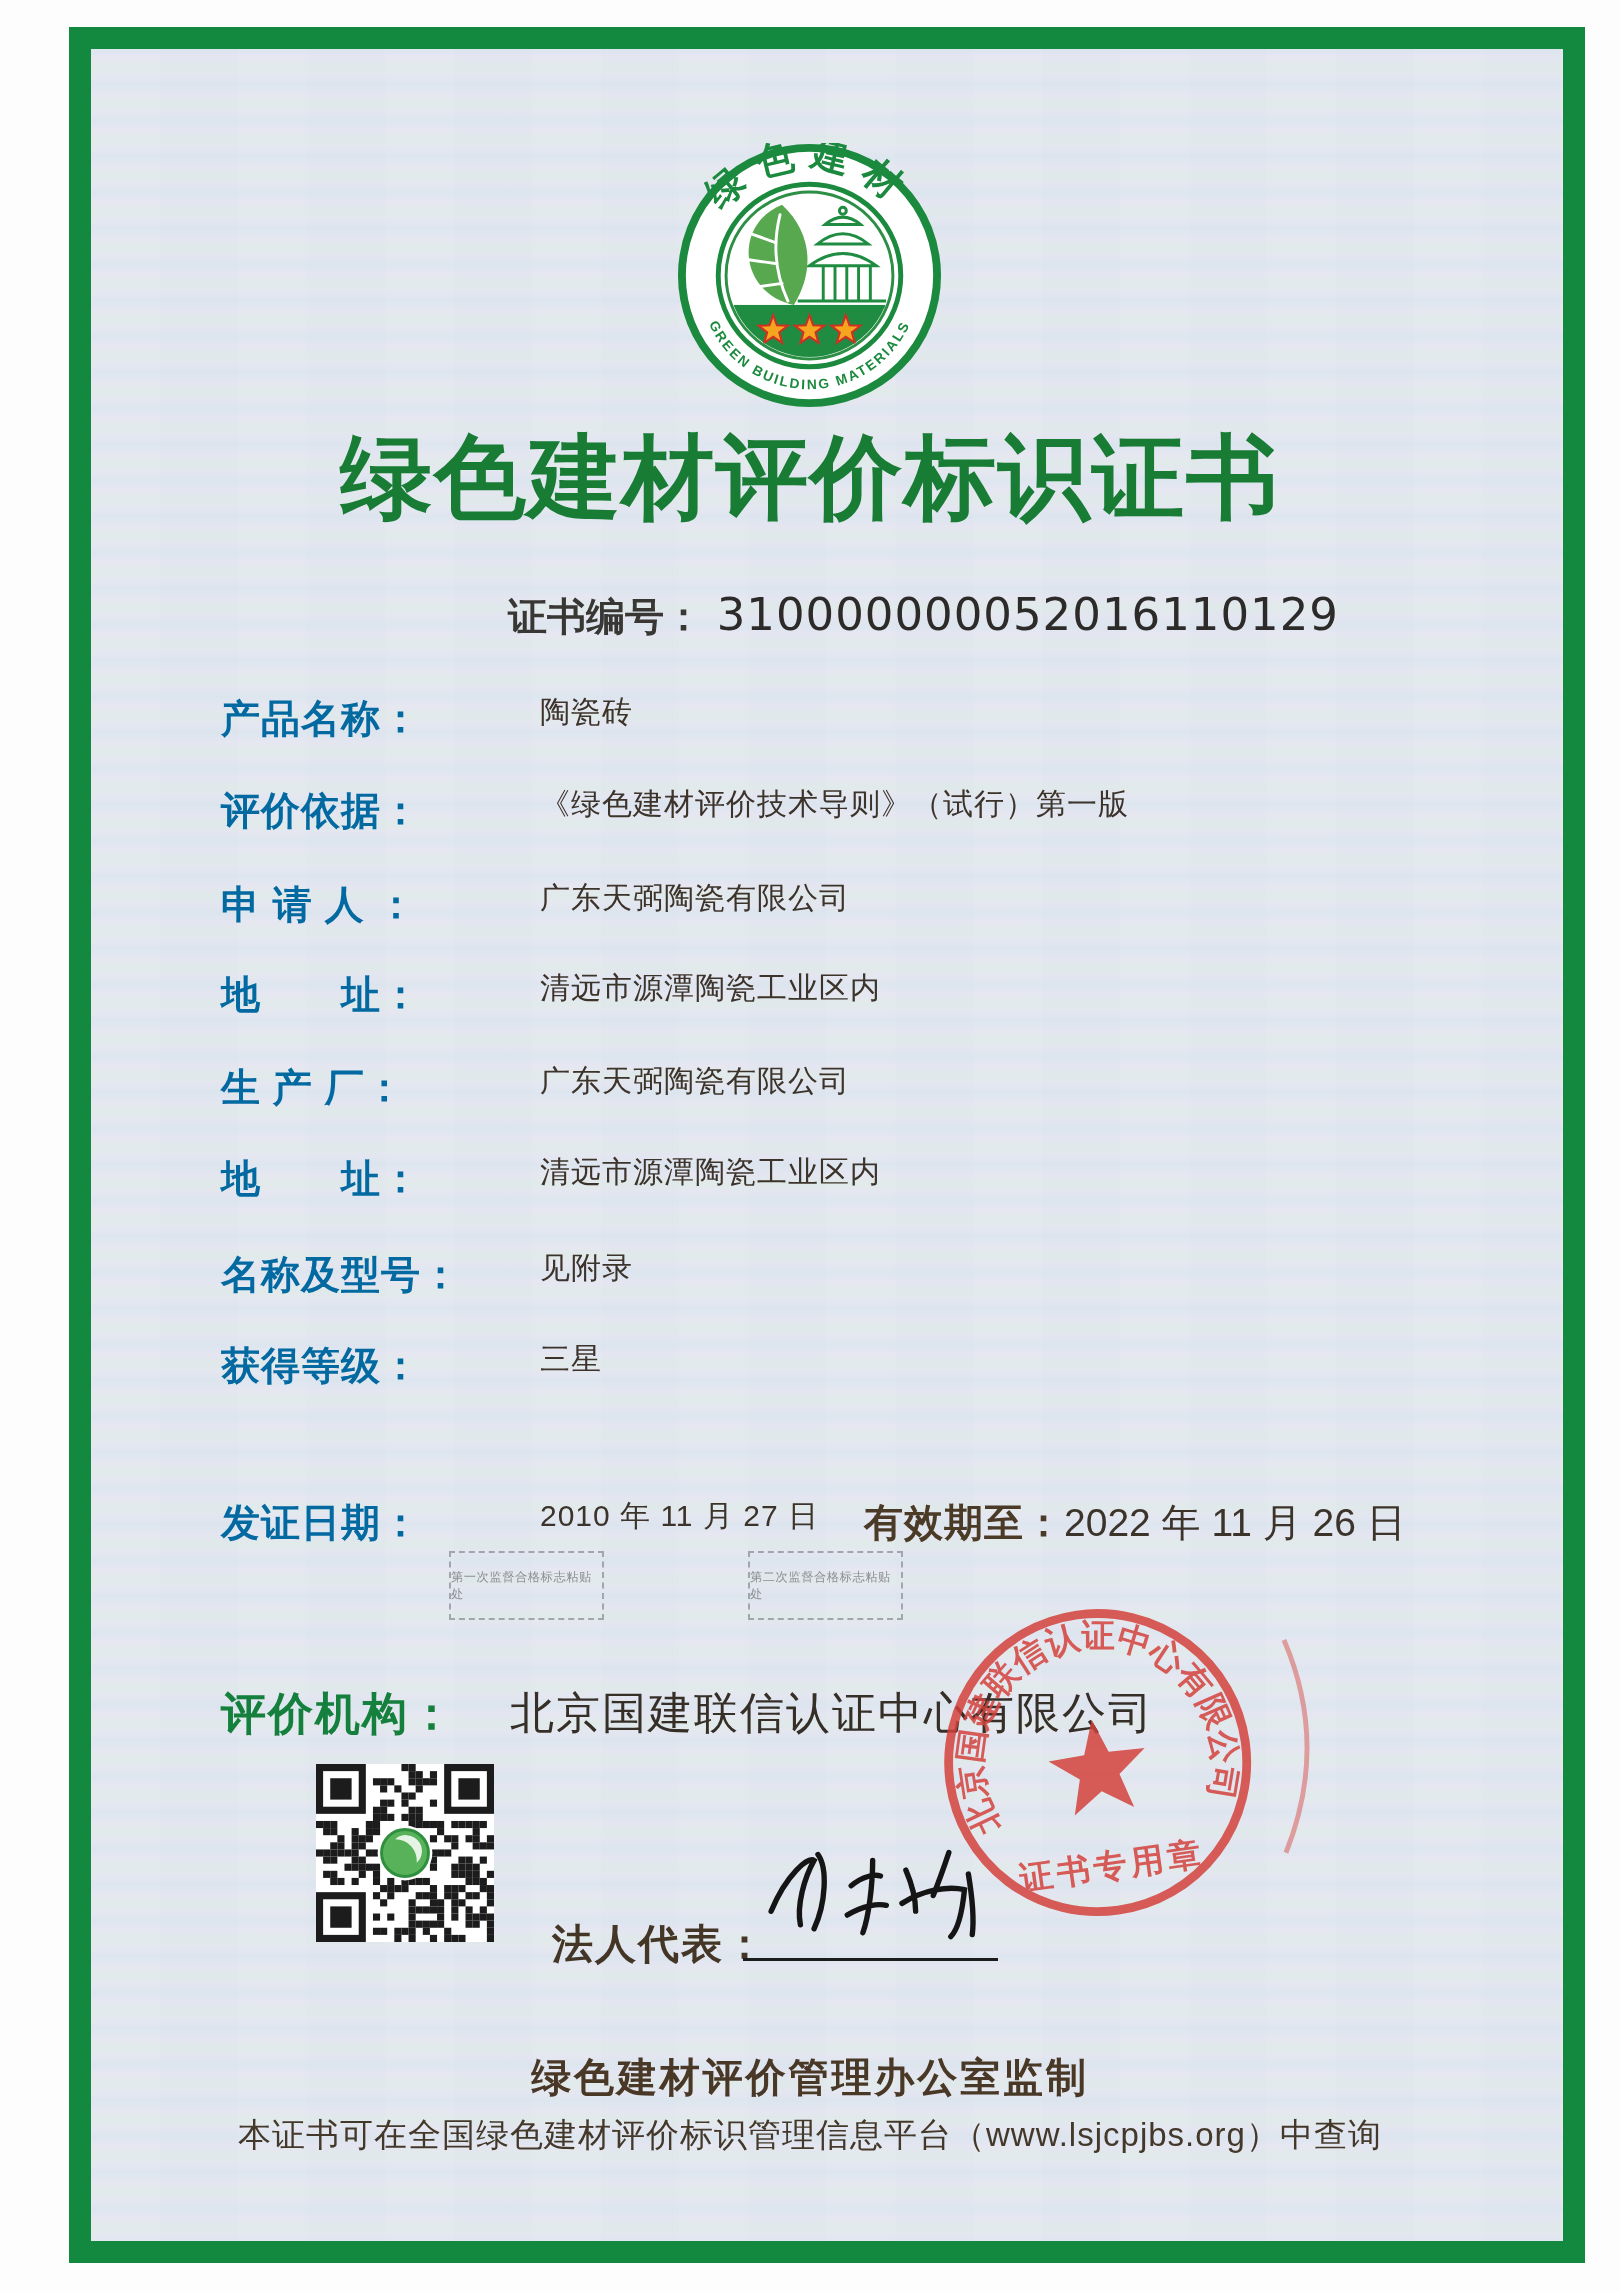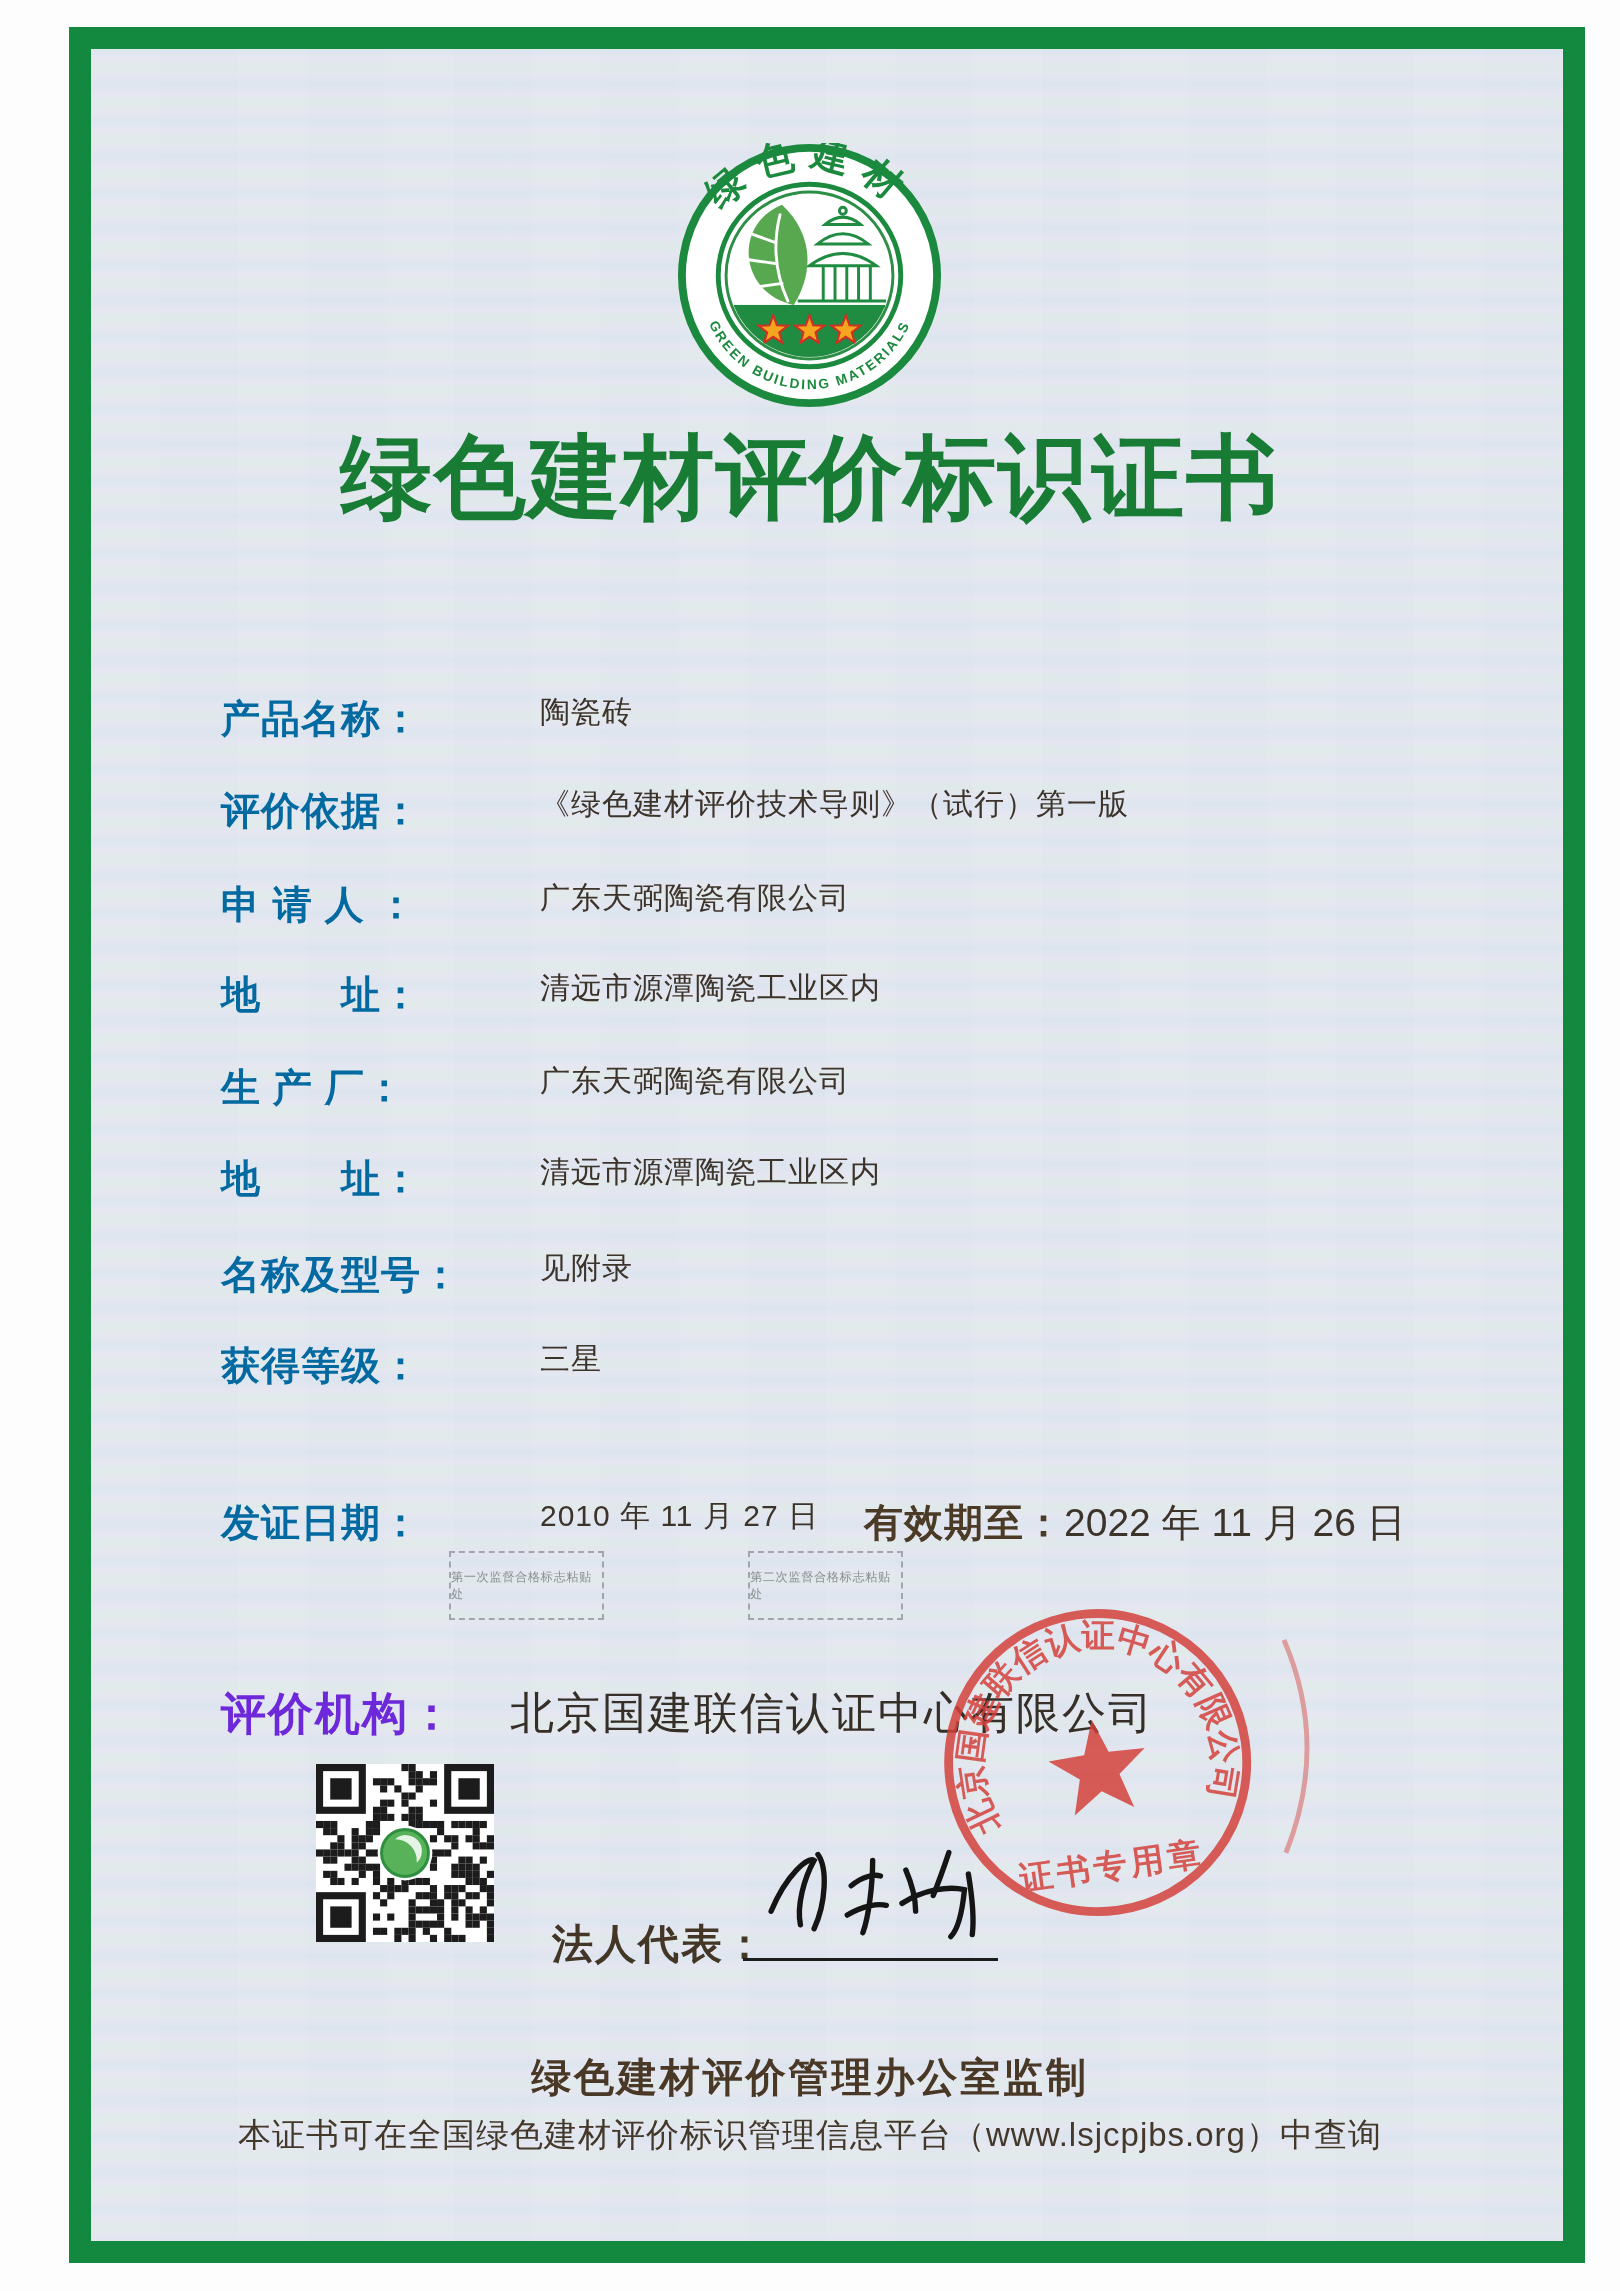--- a/index.html
+++ b/index.html
@@ -27,21 +27,21 @@
                font-family:"DejaVu Sans",sans-serif;}
   .row{position:absolute;left:221px;white-space:nowrap;height:51px;}
   .flabel{display:inline-block;font-size:39px;font-weight:700;color:#0369a1;letter-spacing:1px;}
   .fvalue{position:absolute;left:319px;top:0;font-size:30px;color:#3c332a;letter-spacing:1px;}
   .fvalue2{position:absolute;left:643px;top:0;font-size:39px;color:#3c332a;white-space:nowrap;}
   .fvalue2 b{font-weight:700;color:#4b3a26;letter-spacing:1px;}
   .supbox{position:absolute;top:1551px;width:155px;height:69px;box-sizing:border-box;
           border:2px dashed #979ba1;opacity:.85;display:flex;align-items:center;justify-content:center;}
   .supbox span{font-size:12.3px;color:#7d7f82;letter-spacing:0.5px;}
   .agency{left:221px;top:1684px;white-space:nowrap;z-index:2;}
-  .agency .alabel{font-size:45px;font-weight:700;color:#6d28d9;letter-spacing:2px;}
+  .agency .alabel{font-size:45px;font-weight:700;color:#15803d;letter-spacing:2px;}
   .agency .avalue{position:absolute;left:289px;top:0;font-size:44px;color:#352f28;letter-spacing:2px;}
   .qr{left:316px;top:1764px;width:178px;height:178px;}
   .legal{left:552px;top:1917px;font-size:41px;color:#443627;font-weight:600;letter-spacing:2px;}
   .sigline{left:743px;top:1958px;width:255px;height:2.9px;background:#1c1c1c;}
   .sig{left:757px;top:1835px;width:245px;height:125px;}
   .seal{left:931px;top:1586px;width:402px;height:361px;z-index:5;}
   .foot1{left:0;top:2050px;width:100%;text-align:center;font-size:40px;font-weight:800;
          color:#4a3827;letter-spacing:2.9px;}
   .foot2{left:0;top:2113px;width:100%;text-align:center;font-size:33px;color:#43382a;letter-spacing:1px;}
 </style>
@@ -88,20 +88,23 @@
       <g fill="#f6a51f" stroke="#cf3026" stroke-width="7">
         <use href="#st" transform="translate(-37,56) scale(0.30)"></use>
         <use href="#st" transform="translate(0,56) scale(0.30)"></use>
         <use href="#st" transform="translate(37,56) scale(0.30)"></use>
       </g>
     </g>
   </svg>
 
   <div class="abs title">绿色建材评价标识证书</div>
 
+  <div class="abs certno">
+    <span class="lab">证书编号：</span><span class="num">310000000052016110129</span>
+  </div>
 
   <div class="row" style="top:692px">
     <span class="flabel">产品名称：</span>
     <span class="fvalue">陶瓷砖</span>
   </div>
   <div class="row" style="top:784px">
     <span class="flabel">评价依据：</span>
     <span class="fvalue">《绿色建材评价技术导则》（试行）第一版</span>
   </div>
   <div class="row" style="top:878px">

